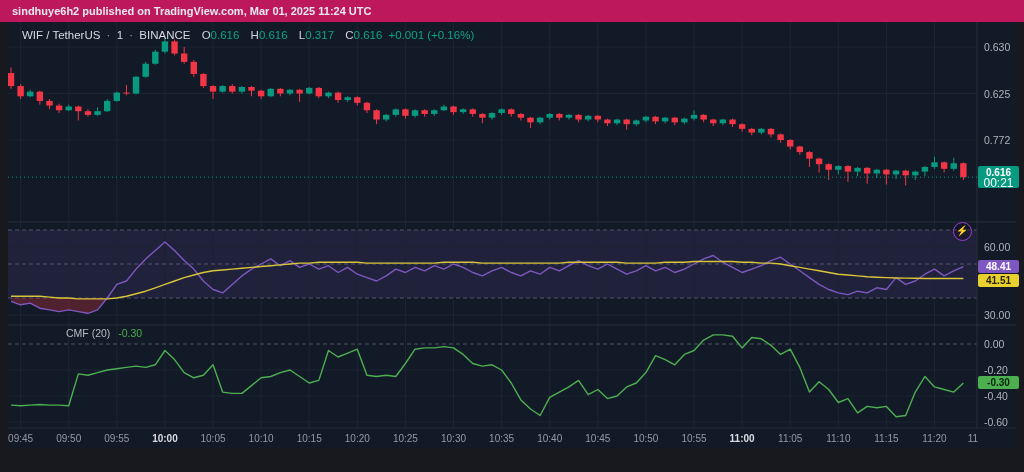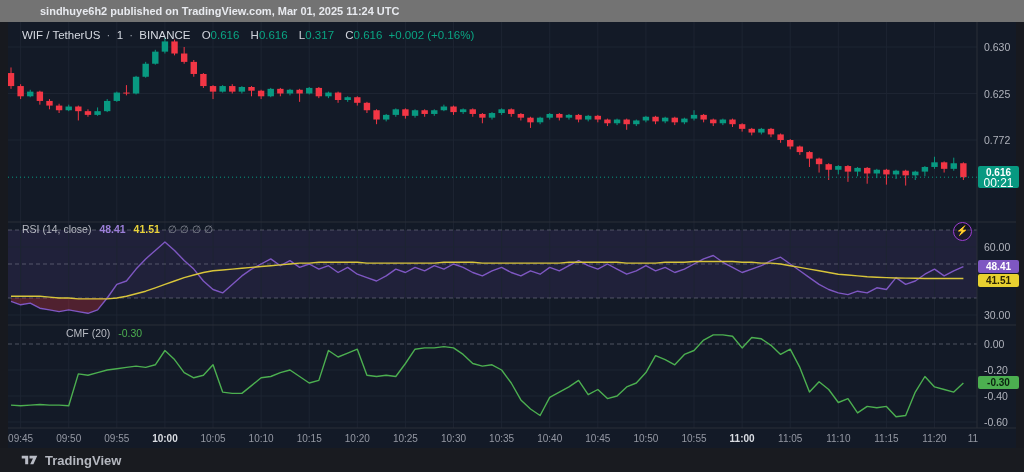--- a/index.html
+++ b/index.html
@@ -1,20 +1,20 @@
 <!DOCTYPE html>
 <html><head>
 <meta charset="utf-8">
 <style>
   * { margin:0; padding:0; box-sizing:border-box; }
   body { background:#000; font-family:"Liberation Sans", sans-serif; }
   .screen { position:relative; width:1024px; height:472px; background:#17191f; overflow:hidden; }
 
-  .topbar { position:absolute; left:0; top:0; width:1024px; height:22px; background:#737373;
-            color:#e8eaef; font-size:11px; font-weight:bold; line-height:22px; padding-left:40px; }
+  .topbar { position:absolute; left:0; top:0; width:1024px; height:22px; background:#be185d;
+            color:#e8eaef; font-size:11px; font-weight:bold; line-height:22px; padding-left:12px; }
 
   .chartwrap { position:absolute; left:0; top:22px; width:1024px; height:426px; background:#17191f; }
   .plotbg { position:absolute; left:8px; top:0; width:1008px; height:426px; background:#131a27; }
   svg.plot { position:absolute; left:8px; top:0; width:1008px; height:426px; overflow:hidden; }
 
   .hdr { position:absolute; left:22px; top:7px; font-size:11.5px; color:#d6dae2; white-space:nowrap; }
   .hdr span { margin-right:3px; }
   .hdr .val { color:#0aa583; }
   .hdr .sep { color:#9aa0ab; }
   .hdr .ohlc-label { color:#cfd3db; margin-left:5px; margin-right:0; }
@@ -325,29 +325,23 @@
     <div class="hdr">
       <span>WIF / TetherUS</span>
       <span class="sep">·</span>
       <span>1</span>
       <span class="sep">·</span>
       <span>BINANCE</span>
       <span class="ohlc-label">O</span><span class="val">0.616</span>
       <span class="ohlc-label">H</span><span class="val">0.616</span>
       <span class="ohlc-label">L</span><span class="val">0.317</span>
       <span class="ohlc-label">C</span><span class="val">0.616</span>
-      <span class="val">+0.002 (+0.16%)</span>
+      <span class="val">+0.001 (+0.16%)</span>
     </div>
 
-    <div class="pane-label" style="top:201px;">
-      <span>RSI (14, close)</span>
-      <span class="rsi-val-main">48.41</span>
-      <span class="rsi-val-ma">41.51</span>
-      <span class="rsi-empty">∅ ∅ ∅ ∅</span>
-    </div>
 
     <div class="pane-label" style="top:305px;margin-left:44px;">
       <span>CMF (20)</span>
       <span class="cmf-val">-0.30</span>
     </div>
 
     <div class="axis" id="axis">
       <div class="badge badge-price">
         <div>0.616</div>
         <div class="cd">00:21</div>
@@ -362,21 +356,14 @@
         <div class="tick" style="top: 286px;">30.00</div>
         <div class="tick" style="top: 315px;">0.00</div>
         <div class="tick" style="top: 341px;">-0.20</div>
         <div class="tick" style="top: 367px;">-0.40</div>
         <div class="tick" style="top: 393px;">-0.60</div>
       </div>
 
     <div class="boost">⚡</div>
   </div>
 
-  <div class="bottombar">
-    <svg width="19" height="14" viewBox="0 0 22 16">
-      <path d="M2 3 H9.5 V13 H6 V6.2 H2 Z" fill="#b9bcc5"></path>
-      <path d="M11 3 H20 L15.5 13 H11.8 L15 6.2 H11 Z" fill="#b9bcc5"></path>
-    </svg>
-    <span class="brand">TradingView</span>
-  </div>
 
 </div>
 
 </body></html>

